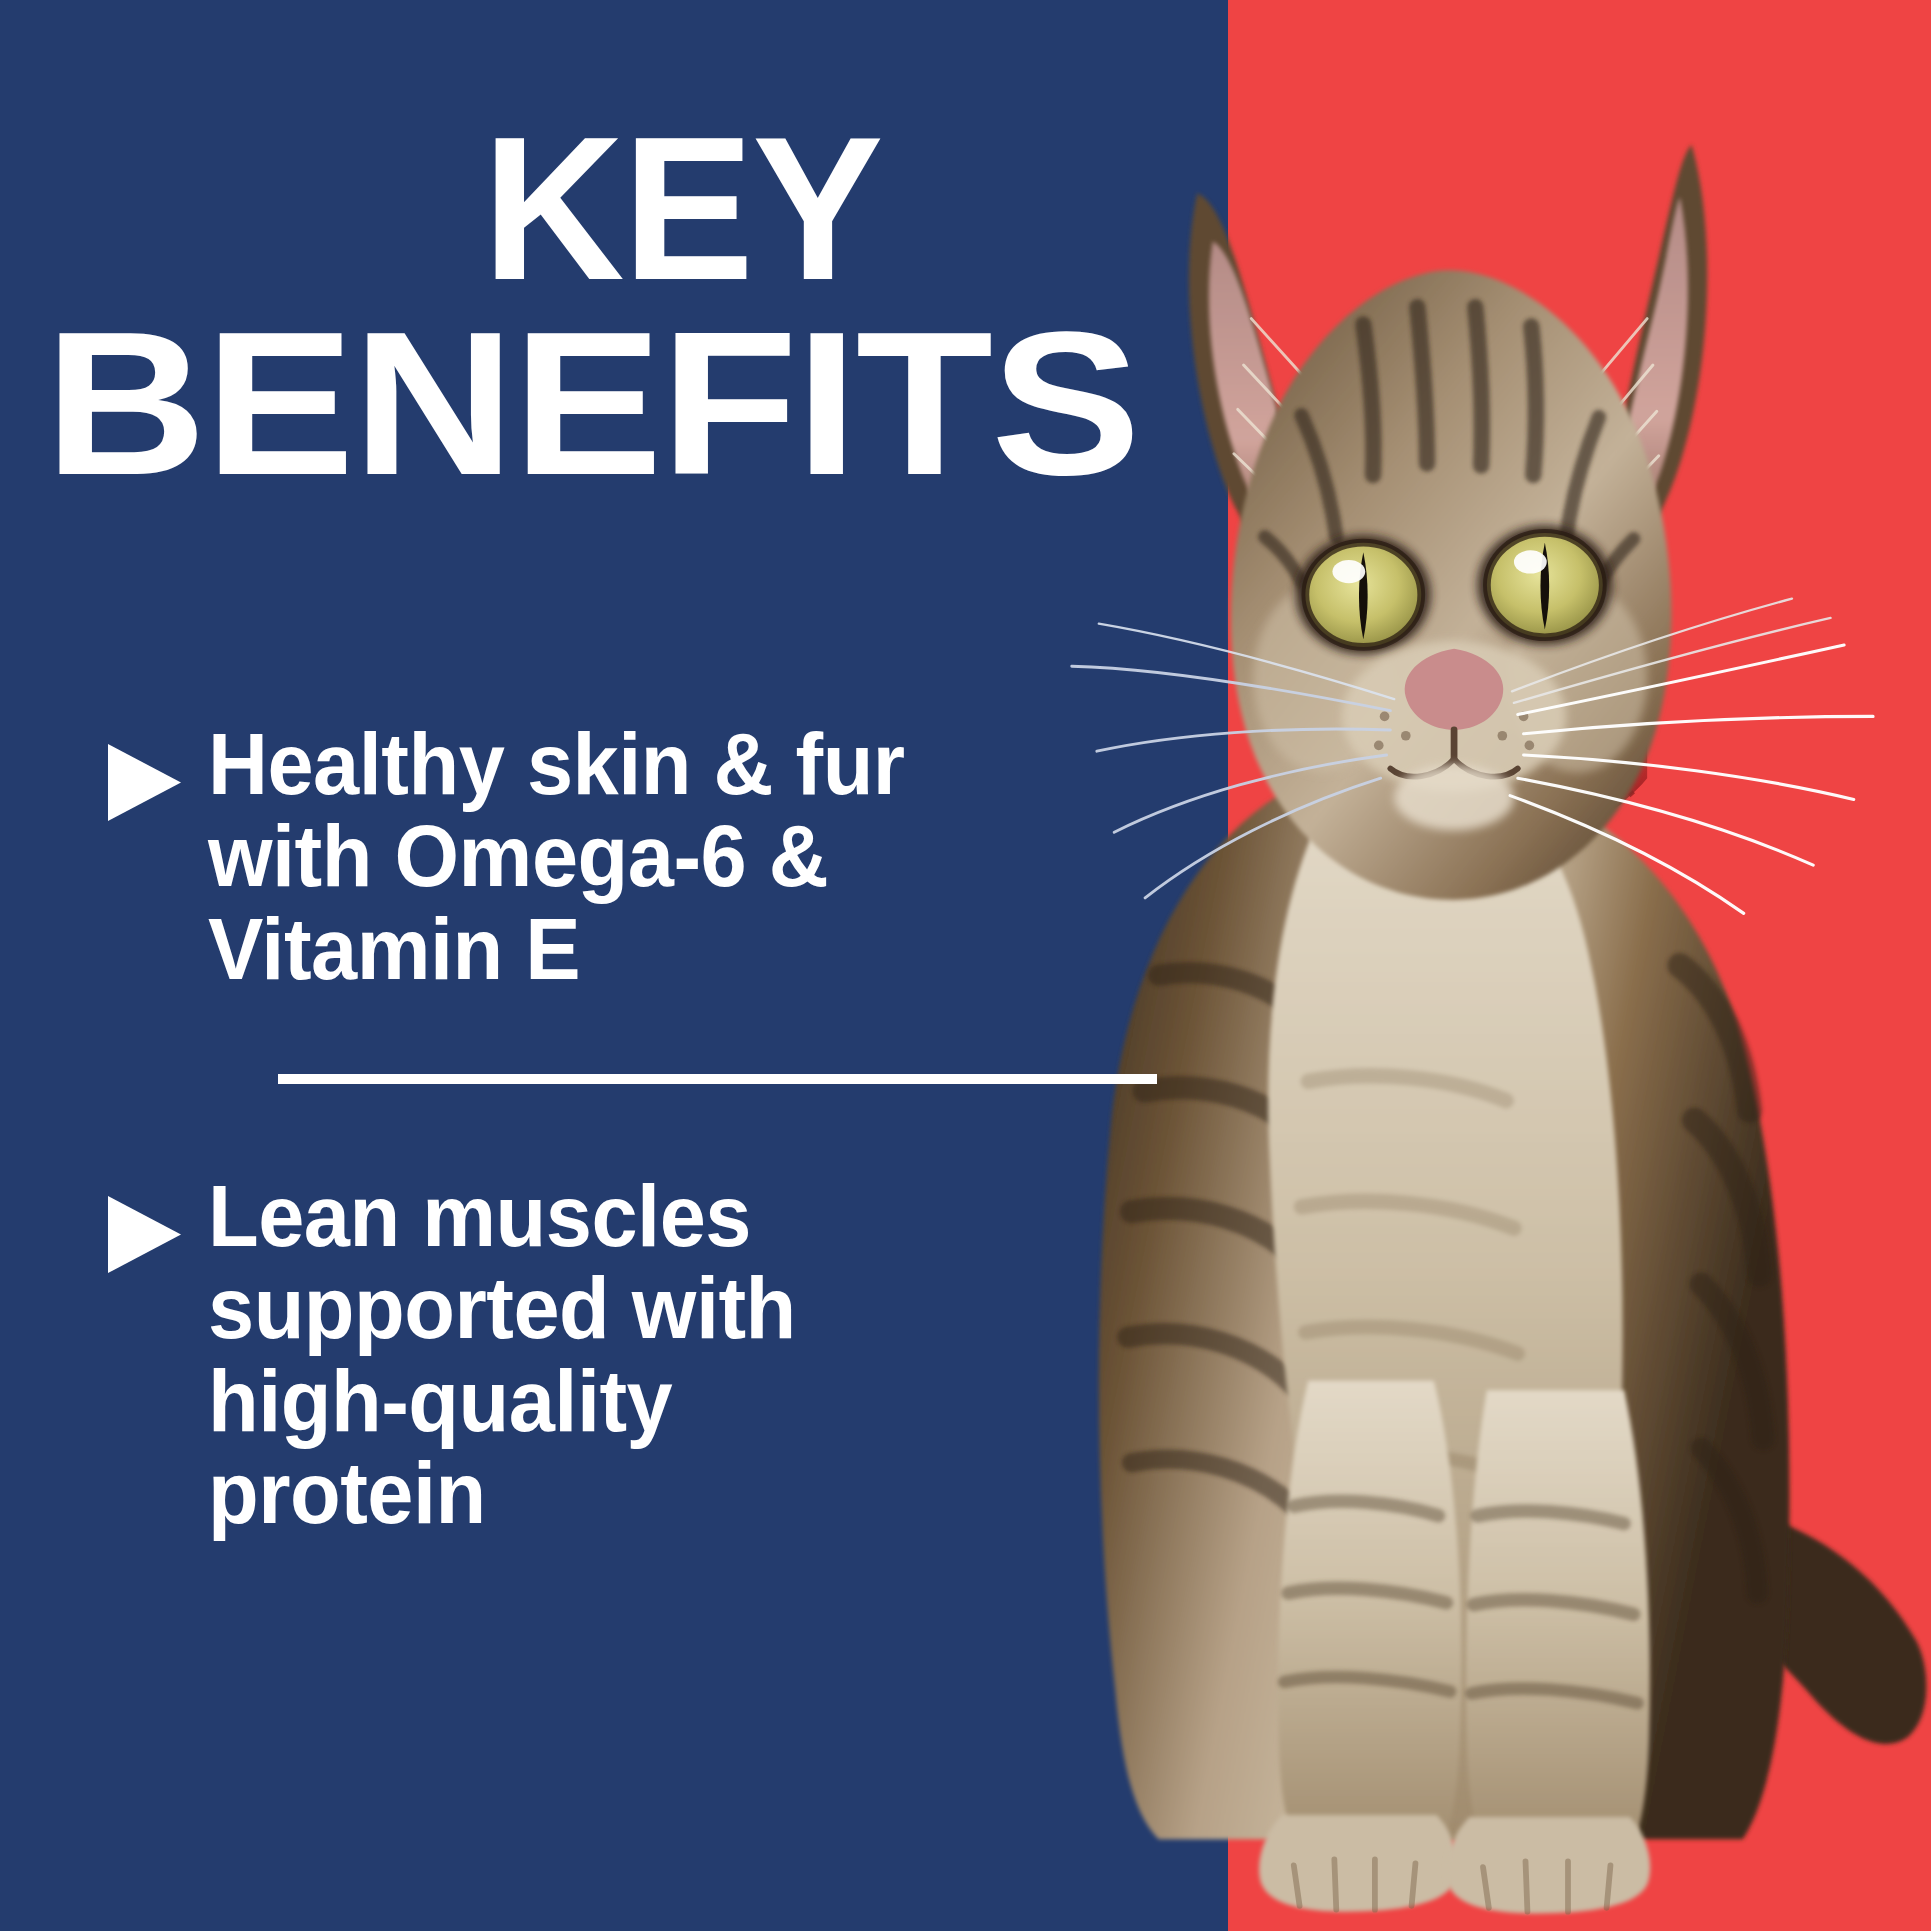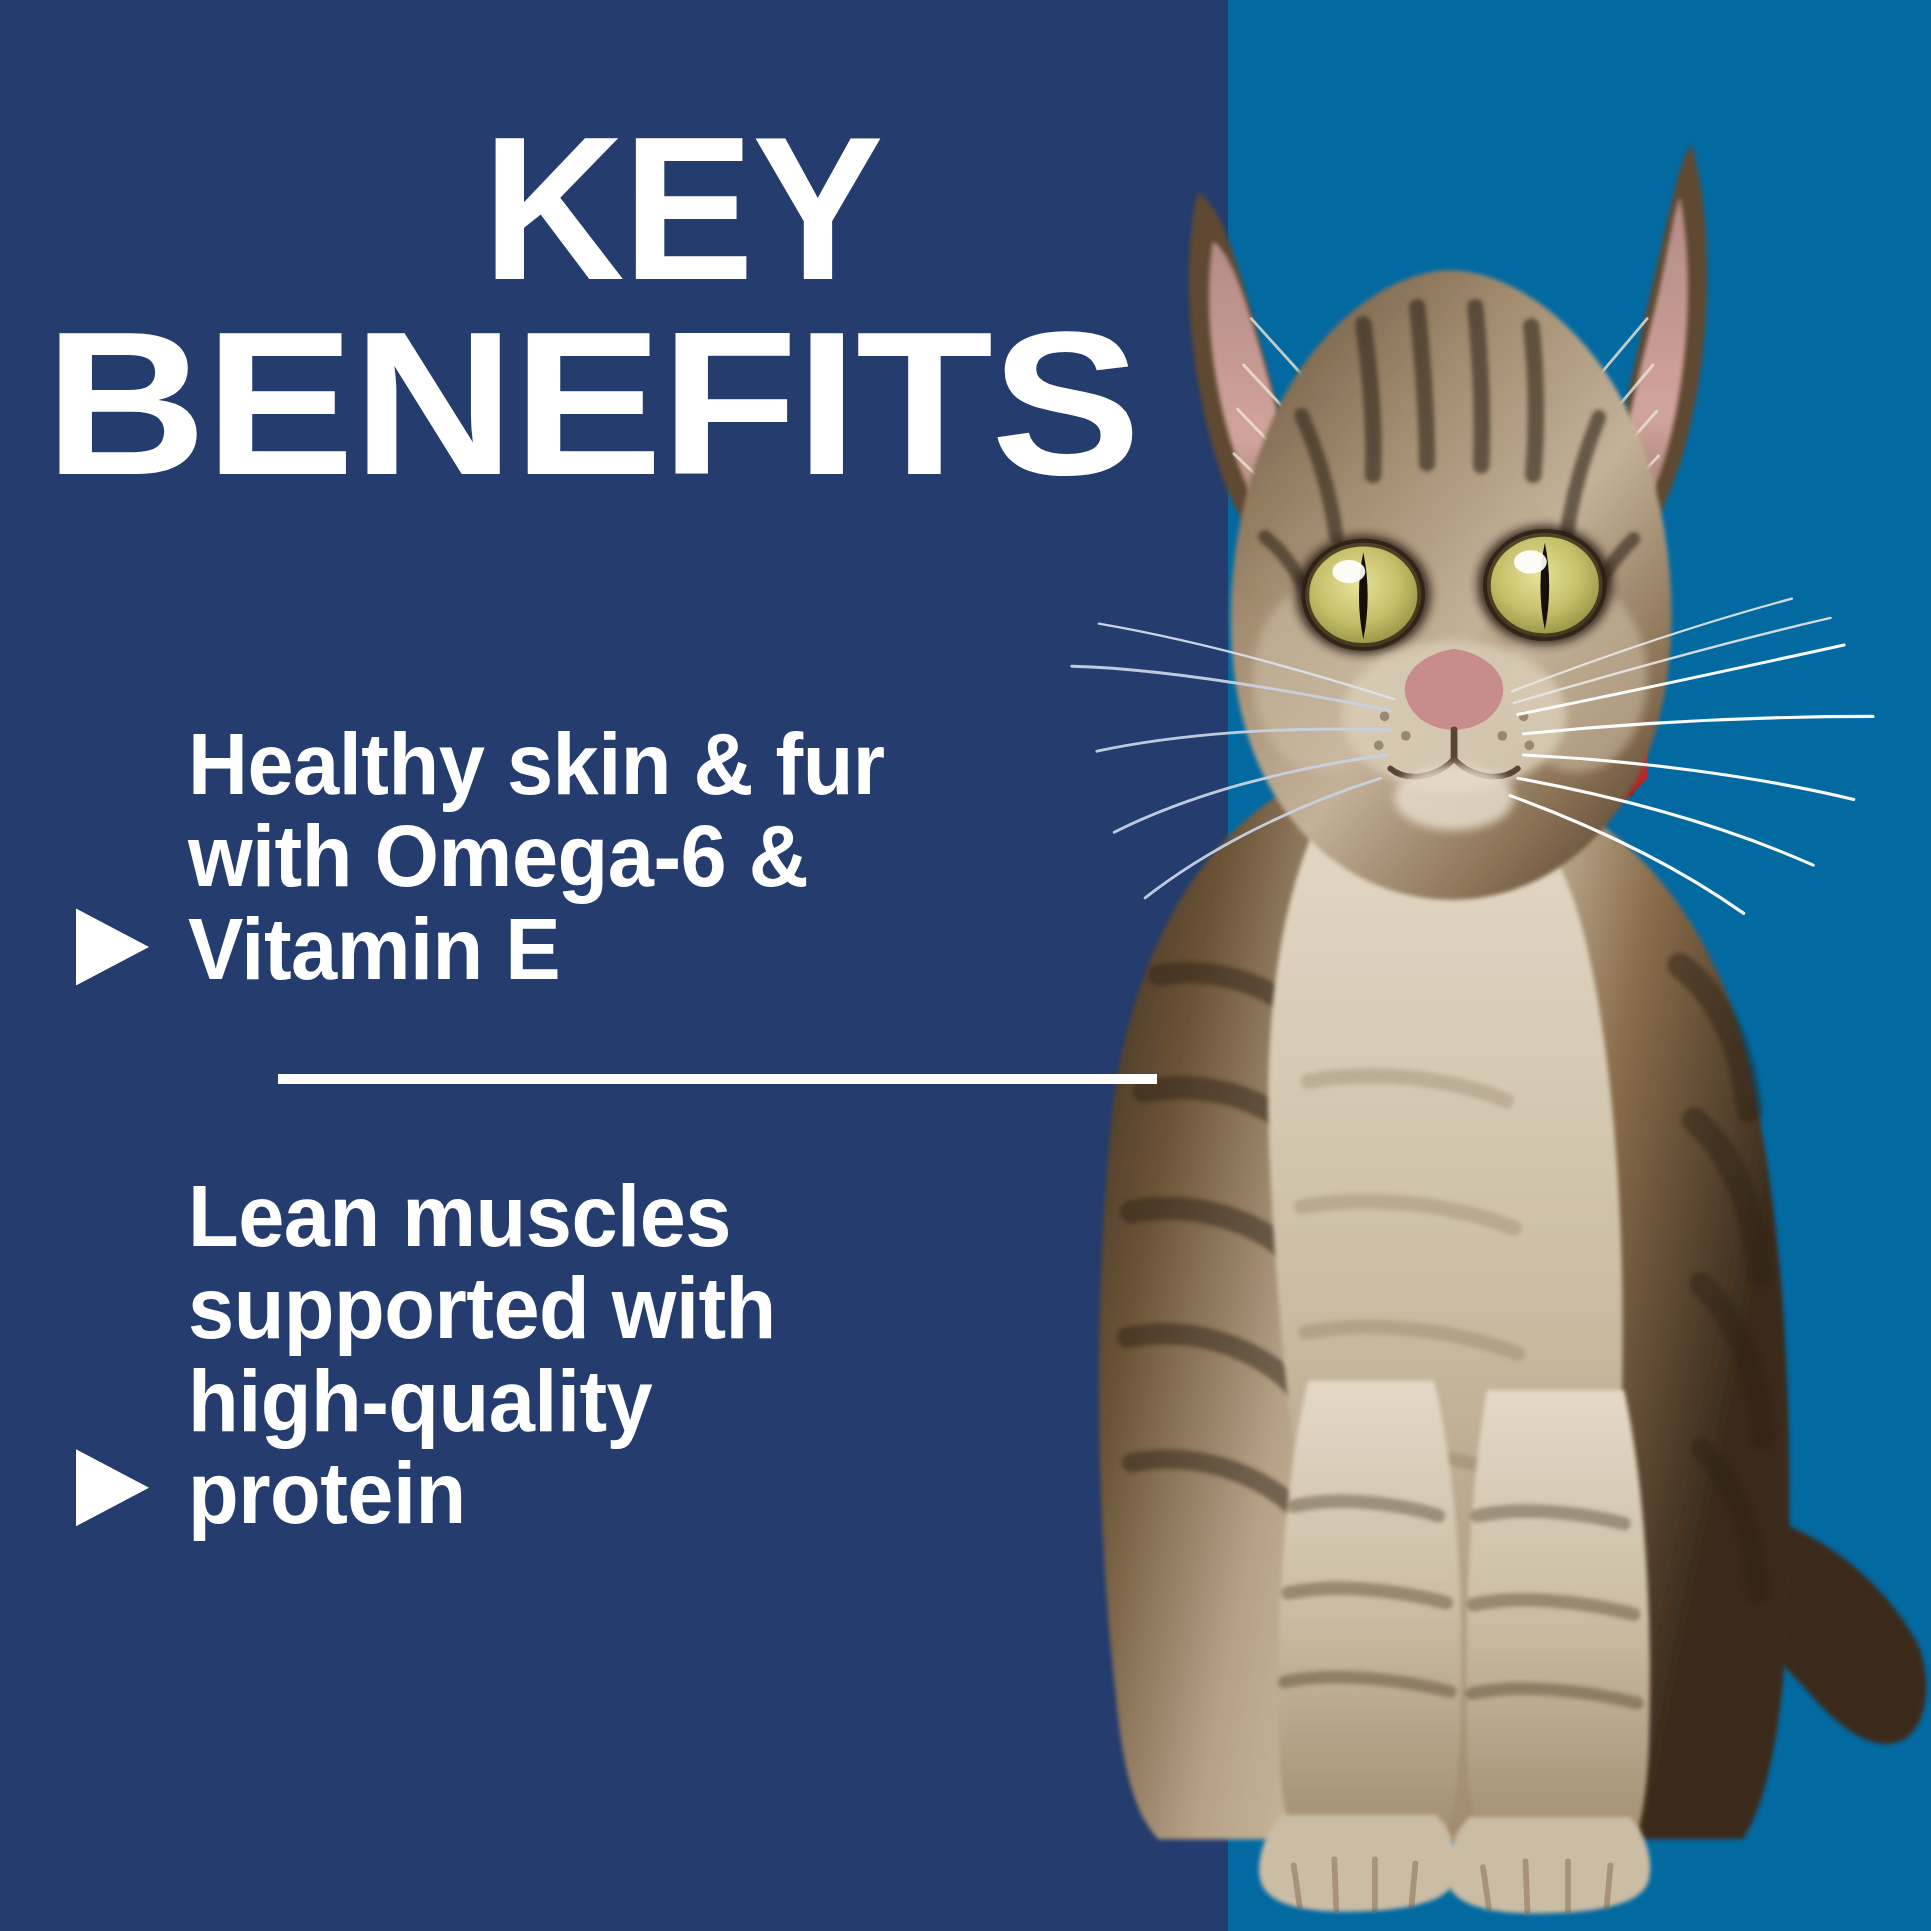--- a/index.html
+++ b/index.html
@@ -3,21 +3,21 @@
 <meta charset="utf-8">
 <style>
   * { margin:0; padding:0; box-sizing:border-box; }
   html,body { width:1931px; height:1931px; }
   body {
     background:#ffffff;
     font-family:"Liberation Sans","DejaVu Sans",sans-serif;
     overflow:hidden;
     position:relative;
   }
-  #stage { position:relative; width:1931px; height:1931px; background:#0369a1; overflow:hidden; }
+  #stage { position:relative; width:1931px; height:1931px; background:#ef4444; overflow:hidden; }
 
   
   #blue-panel {
     position:absolute; left:0; top:0; width:1228px; height:1931px;
     background:#243C6E; z-index:2;
   }
 
   
   #title-block {
     position:absolute; left:0; top:124px; width:1159px;
@@ -25,21 +25,21 @@
     font-weight:900; letter-spacing:-1.9px; line-height:0.88;
   }
   .title-line { display:block; white-space:nowrap;
     font-family:"Liberation Sans","DejaVu Sans",sans-serif;
     font-weight:900; transform-origin:right center; }
   #title-line-1 { font-size:193px; transform:scaleX(1.02) scaleY(1.06); padding-right:272px;}
   #title-line-2 { font-size:193px; transform:scaleX(1.165) scaleY(1.06); padding-right:17.4px; margin-top:25px;}
 
   
   #benefits-list { position:absolute; left:0; top:719px; width:1228px; z-index:4; }
-  .benefit-row { position:relative; display:flex; align-items:flex-end; padding-left:76px;gap:12px; }
+  .benefit-row { position:relative; display:flex; align-items:flex-start; padding-left:108px; }
   .bullet-tri {
     flex:0 0 auto; width:73px; height:77px; margin-top:25px; margin-right:27px;
     background:#ffffff;
     clip-path:polygon(0% 0%, 100% 50%, 0% 100%);
   }
   .benefit-text {
     color:#ffffff; font-size:83px; font-weight:700; line-height:1.07;
     letter-spacing:-0.5px; max-width:743px;
     font-family:"Liberation Sans","DejaVu Sans",sans-serif;
     transform:scaleY(1.04); transform-origin:left top;

